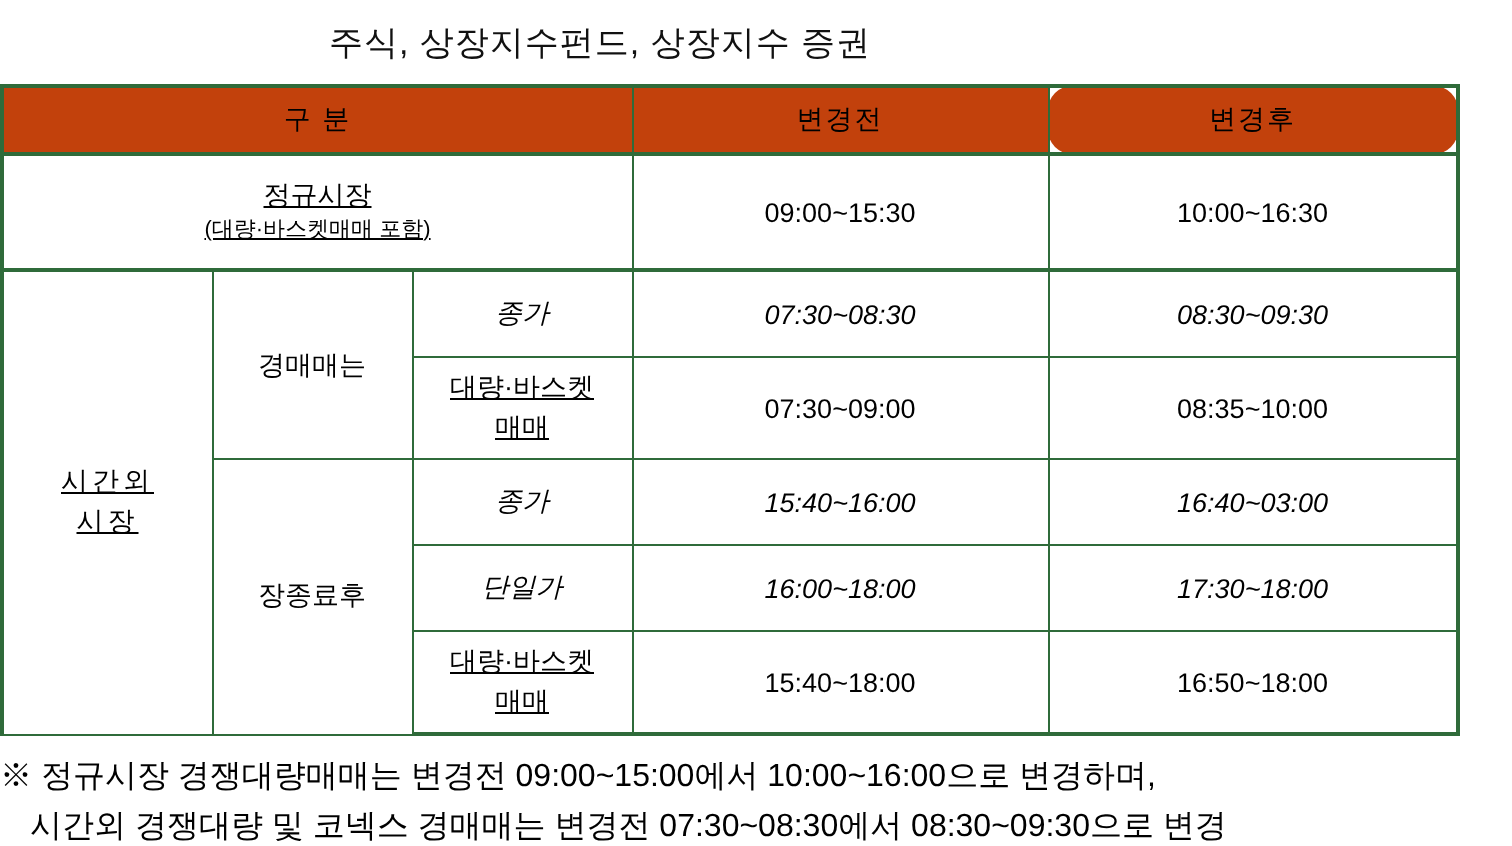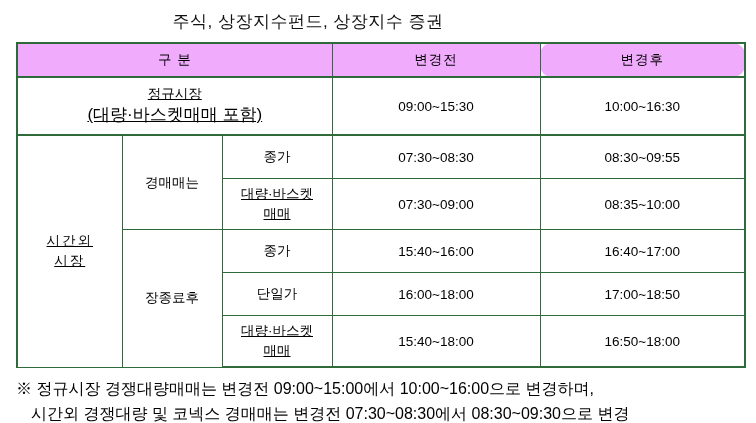--- a/index.html
+++ b/index.html
@@ -12,21 +12,20 @@
     background: #ffffff;
     font-family: "Liberation Sans", sans-serif;
     color: #000000;
     overflow: hidden;
   }
   .page {
     position: relative;
     width: 600px;
     height: 423px;
     box-sizing: border-box;
-    padding-left: 16px;
   }
   .title {
     text-align: center;
     font-size: 17px;
     letter-spacing: 0.5px;
     padding-top: 10px;
     padding-bottom: 9px;
     color: #111111;
   }
   table.schedule {
@@ -38,21 +37,21 @@
   table.schedule td, table.schedule th {
     border: 1px solid #2f6b3a;
     text-align: center;
     vertical-align: middle;
     font-size: 13.5px;
     font-weight: normal;
     padding: 2px 3px;
     color: #000000;
   }
   .hdr {
-    background: #f0abfc;
+    background: #c2410c;
     font-weight: bold;
     font-size: 14.5px;
     height: 28px;
     letter-spacing: 1px;
   }
   .outer-left {
     border-left: 2px solid #2f6b3a !important;
   }
   .outer-right {
     border-right: 2px solid #2f6b3a !important;
@@ -69,32 +68,33 @@
   }
   .row-regular td {
     height: 52px;
     font-size: 13.5px;
   }
   .two-line {
     line-height: 1.45;
     text-decoration: underline;
   }
   .sub {
-    font-size: 17px;
+    font-size: 11px;
   }
   .bold-after {
     font-weight: bold;
   }
   .vert-label {
     line-height: 1.5;
     letter-spacing: 2px;
     text-decoration: underline;
   }
   .cell-h {
     height: 38px;
+    font-style: italic;
   }
   .cell-h-tall {
     height: 46px;
   }
   .note {
     width: 728px;
     margin: 9px auto 0 auto;
     font-size: 16px;
     line-height: 1.55;
     color: #000000;
@@ -135,43 +135,43 @@
       </tr>
 
       <tr>
         <td class="outer-left vert-label thick-top" rowspan="5">
           <div>시간외</div>
           <div>시장</div>
         </td>
         <td class="thick-top" rowspan="2">경매매는</td>
         <td class="cell-h thick-top">종가</td>
         <td class="cell-h thick-top">07:30~08:30</td>
-        <td class="cell-h thick-top outer-right bold-after">08:30~09:55</td>
+        <td class="cell-h thick-top outer-right bold-after">08:30~09:30</td>
       </tr>
 
       <tr>
         <td class="cell-h-tall two-line">
           <div>대량·바스켓</div>
           <div>매매</div>
         </td>
         <td class="cell-h-tall">07:30~09:00</td>
         <td class="cell-h-tall outer-right bold-after">08:35~10:00</td>
       </tr>
 
       <tr>
         <td rowspan="3">장종료후</td>
         <td class="cell-h">종가</td>
         <td class="cell-h">15:40~16:00</td>
-        <td class="cell-h outer-right bold-after">16:40~17:00</td>
+        <td class="cell-h outer-right bold-after">16:40~03:00</td>
       </tr>
 
       <tr>
         <td class="cell-h">단일가</td>
         <td class="cell-h">16:00~18:00</td>
-        <td class="cell-h outer-right bold-after">17:00~18:50</td>
+        <td class="cell-h outer-right bold-after">17:30~18:00</td>
       </tr>
 
       <tr>
         <td class="cell-h-tall two-line thick-bottom">
           <div>대량·바스켓</div>
           <div>매매</div>
         </td>
         <td class="cell-h-tall thick-bottom">15:40~18:00</td>
         <td class="cell-h-tall thick-bottom outer-right bold-after">16:50~18:00</td>
       </tr>

